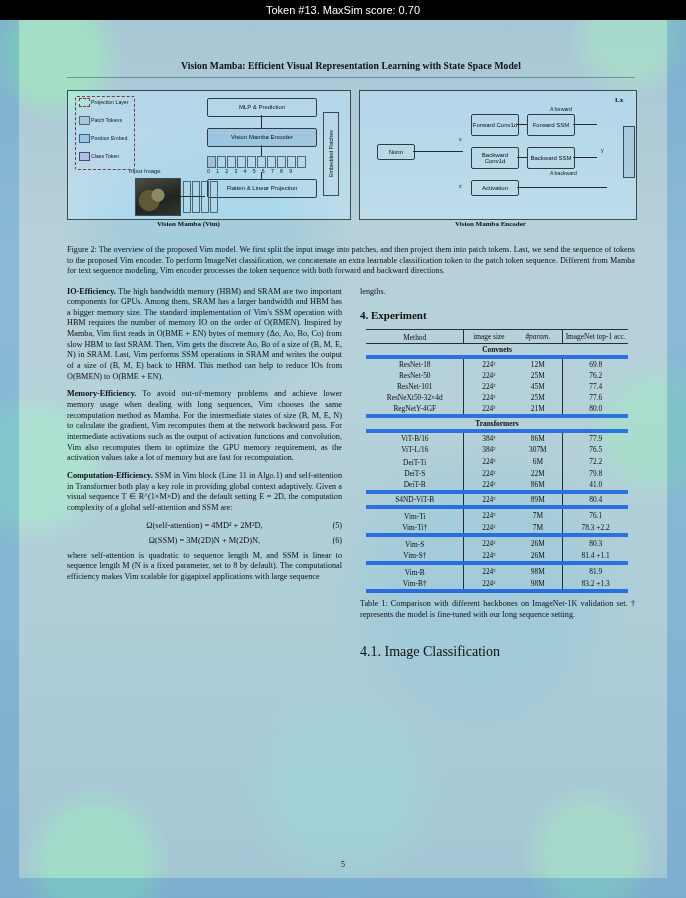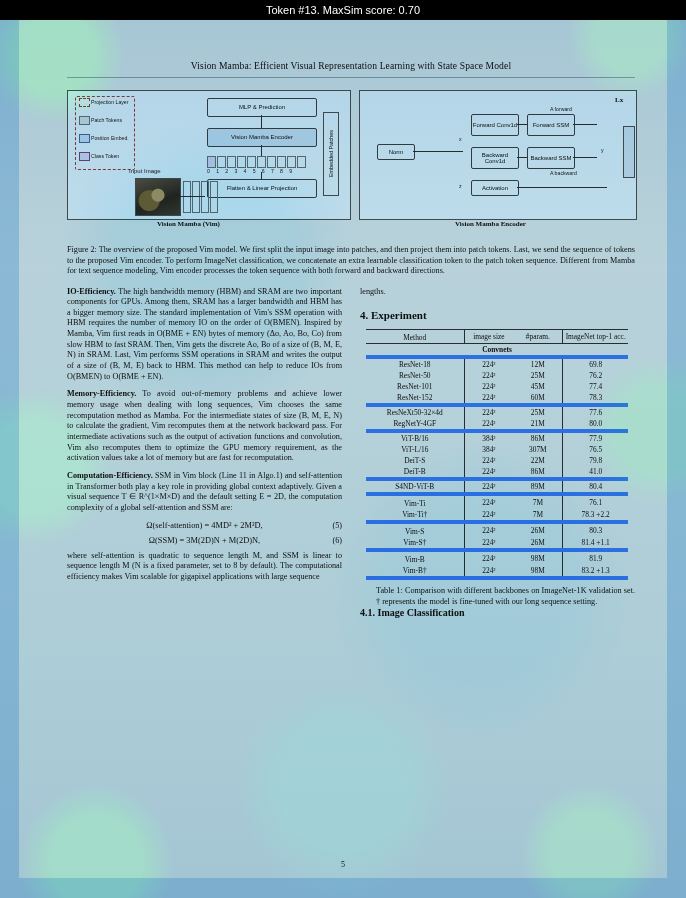--- a/index.html
+++ b/index.html
@@ -37,21 +37,21 @@
   .page{
     position:absolute;top:20px;left:19px;width:648px;height:858px;
     background:#f4f1ec;
     z-index:1;
   }
   .paper{
     position:absolute;top:40px;left:48px;width:568px;
     color:#111;
   }
   .ptitle{
-    text-align:center;font-weight:normal;font-size:9.6px;letter-spacing:.1px;
+    text-align:center;font-weight:bold;font-size:9.6px;letter-spacing:.1px;
     margin-bottom:6px;
   }
   .hr{border-top:1px solid #9aa; width:568px;height:0;margin:2px 0 6px 0;}
 
   
   .fig{position:relative;width:568px;height:155px;font-size:6px;
        font-family:"Liberation Sans", sans-serif;}
   .figbox{position:absolute;border:1px solid #444;border-radius:2px;background:#fff;
           display:flex;align-items:center;justify-content:center;text-align:center;
           line-height:1.05;}
@@ -70,35 +70,35 @@
   .arrow{position:absolute;background:#333;height:1px;}
   .arrowv{position:absolute;background:#333;width:1px;}
   .caption{font-size:8.2px;line-height:1.28;text-align:justify;margin-top:6px;}
 
   
   .cols{display:flex;gap:18px;margin-top:10px;}
   .col{width:275px;}
   .col p{font-size:8.2px;line-height:1.3;text-align:justify;margin:0 0 7px 0;text-indent:0;}
   .col p b{font-weight:bold;}
   h2.sec{font-size:11px;font-weight:bold;margin:2px 0 8px 0;}
-  h3.sub{font-size:10px;font-weight:bold;margin:0 0 4px 0;}
+  h3.sub{font-size:14px;font-weight:normal;margin:24px 0 4px 0;}
   .eqwrap{position:relative;margin:4px 0 6px 0;}
   .eqline{text-align:center;font-size:8.4px;}
   .eqno{position:absolute;right:0;font-size:8.2px;}
 
   
   table.res{border-collapse:collapse;width:262px;font-size:7.4px;margin-left:6px;}
   table.res th,table.res td{padding:1px 2px;text-align:center;}
   table.res th{font-weight:normal;}
   .tl{border-top:1px solid #333;}
   .bl{border-bottom:4px solid #3b82f6;}
   .vl{border-left:1px solid #333;}
   .lft{text-align:left;padding-left:4px;}
   .grp{font-weight:bold;}
-  .tabcap{font-size:8.2px;line-height:1.28;text-align:justify;margin-top:6px;margin-left:16px;}
+  .tabcap{font-size:8.2px;line-height:1.28;text-align:justify;margin-top:6px;}
   .pageno{position:absolute;bottom:26px;left:0;width:648px;text-align:center;font-size:8px;}
 </style>
 </head>
 <body>
 
 <div class="titlebar">
   <span>Token #13. MaxSim score: 0.70</span>
 </div>
 
 <div class="page">
@@ -216,21 +216,21 @@
       <div class="col">
         <p style="margin-bottom:12px;">lengths.</p>
 
         <h2 class="sec">4. Experiment</h2>
 
         <table class="res">
           <thead>
             <tr class="tl">
               <th class="lft" style="width:96px;padding-top:3px;">Method</th>
               <th class="vl" style="width:46px;">image size</th>
-              <th style="width:46px;">#param.</th>
+              <th style="width:46px;font-style:italic;">#param.</th>
               <th class="vl" style="width:62px;">ImageNet top-1 acc.</th>
             </tr>
           </thead>
           <tbody>
             <tr class="tl">
                 <td colspan="4" class="grp bl">Convnets</td>
               </tr>
 
             <tr>
                 <td class="lft">ResNet-18</td>
@@ -243,54 +243,57 @@
                 <td class="vl">224²</td>
                 <td>25M</td>
                 <td class="vl">76.2</td>
               </tr>
             <tr>
                 <td class="lft">ResNet-101</td>
                 <td class="vl">224²</td>
                 <td>45M</td>
                 <td class="vl">77.4</td>
               </tr>
-            <tr class="bl">
-                <td class="lft">ResNet-152</td>
-                <td class="vl">224²</td>
-                <td>60M</td>
-                <td class="vl">78.3</td>
-              </tr>
 
             <tr>
                 <td class="lft">ResNeXt50-32×4d</td>
                 <td class="vl">224²</td>
                 <td>25M</td>
                 <td class="vl">77.6</td>
               </tr>
             <tr class="bl">
                 <td class="lft">RegNetY-4GF</td>
                 <td class="vl">224²</td>
                 <td>21M</td>
                 <td class="vl">80.0</td>
               </tr>
 
+            <tr>
+                <td colspan="4" class="grp bl">Transformers</td>
+              </tr>
 
             <tr>
                 <td class="lft">ViT-B/16</td>
                 <td class="vl">384²</td>
                 <td>86M</td>
                 <td class="vl">77.9</td>
               </tr>
             <tr>
                 <td class="lft">ViT-L/16</td>
                 <td class="vl">384²</td>
                 <td>307M</td>
                 <td class="vl">76.5</td>
               </tr>
             <tr>
+                <td class="lft" style="padding-top:3px;">DeiT-Ti</td>
+                <td class="vl">224²</td>
+                <td>6M</td>
+                <td class="vl">72.2</td>
+              </tr>
+            <tr>
                 <td class="lft">DeiT-S</td>
                 <td class="vl">224²</td>
                 <td>22M</td>
                 <td class="vl">79.8</td>
               </tr>
             <tr class="bl">
                 <td class="lft">DeiT-B</td>
                 <td class="vl">224²</td>
                 <td>86M</td>
                 <td class="vl">41.0</td>

